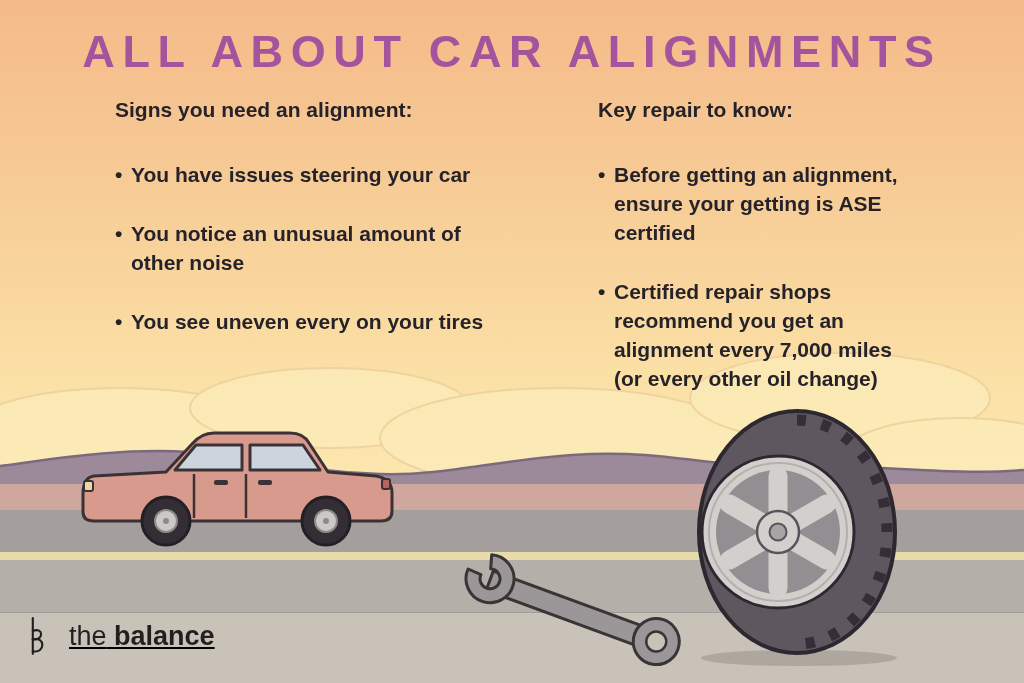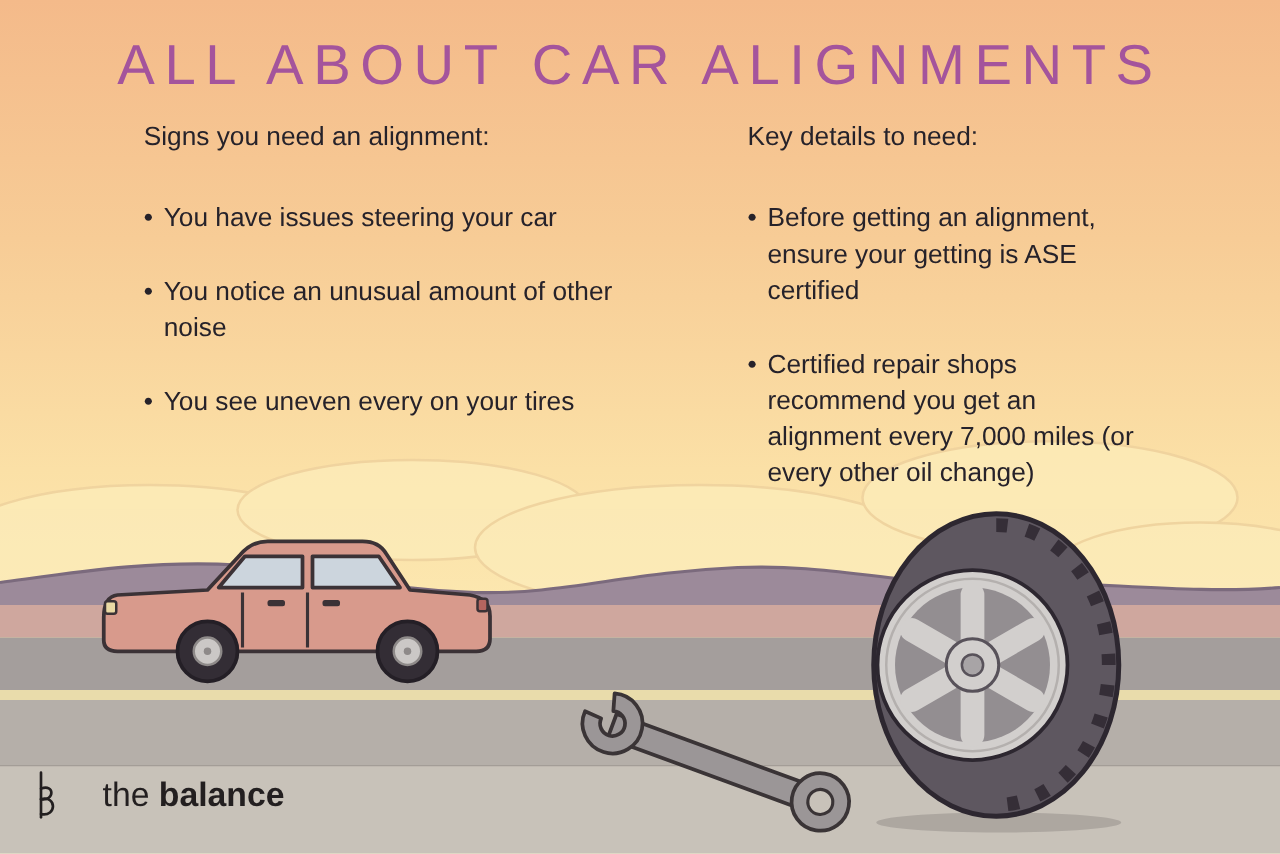--- a/index.html
+++ b/index.html
@@ -23,40 +23,40 @@
   .strip-pink{left:0;top:484px;width:1024px;height:26px;background:#cfa79e;z-index:3;}
   .road{left:0;top:510px;width:1024px;height:42px;background:#a49e9c;z-index:3;}
   .road-line{left:0;top:552px;width:1024px;height:8px;background:#e9dcab;z-index:3;}
   .curb-mid{left:0;top:560px;width:1024px;height:52px;background:#b5afa9;z-index:3;}
   .curb-low{left:0;top:612px;width:1024px;height:71px;background:#c8c2b9;border-top:1px solid #a39d97;z-index:3;}
 
   
   .title{
     left:0;top:26px;width:1024px;
     text-align:center;
-    font-size:45px;font-weight:400;
+    font-size:45px;font-weight:700;
     letter-spacing:0.17em;
     color:var(--title-color);
     z-index:6;
   }
-  .col{z-index:6;color:var(--text-color);font-weight:400;font-size:21px;line-height:29px;}
+  .col{z-index:6;color:var(--text-color);font-weight:700;font-size:21px;line-height:29px;}
   .col-left{left:115px;top:95px;width:380px;}
   .col-right{left:598px;top:95px;width:312px;}
   .col .heading{margin:0 0 36px 0;}
   .col ul{list-style:none;margin:0;padding:0;}
   .col li{position:relative;padding-left:16px;margin-bottom:30px;}
   .col li::before{content:"•";position:absolute;left:0;top:0;}
 
   
   .car{left:78px;top:418px;z-index:4;}
   .tire{left:694px;top:406px;z-index:5;}
   .wrench{left:452px;top:556px;width:240px;height:110px;transform:rotate(9deg);z-index:5;}
 
   
-  .logo{left:26px;top:612px;z-index:7;display:flex;align-items:center;gap:22px;}
+  .logo{left:26px;top:612px;z-index:7;display:flex;align-items:center;gap:9px;text-decoration:underline;}
   .logo-text{font-size:27px;color:#231f20;}
   .logo-text .thin{font-weight:400;}
   .logo-text .bold{font-weight:700;}
 </style>
 </head>
 <body>
 
 <div class="canvas">
 
   <svg class="abs clouds" viewBox="0 0 1024 210">
@@ -85,21 +85,21 @@
   <div class="abs col col-left">
     <p class="heading">Signs you need an alignment:</p>
     <ul>
       <li>You have issues steering your car</li>
       <li>You notice an unusual amount of other noise</li>
       <li>You see uneven every on your tires</li>
     </ul>
   </div>
 
   <div class="abs col col-right">
-    <p class="heading">Key details to need:</p>
+    <p class="heading">Key repair to know:</p>
     <ul>
       <li>Before getting an alignment, ensure your getting is ASE certified</li>
       <li>Certified repair shops recommend you get an alignment every 7,000 miles (or every other oil change)</li>
     </ul>
   </div>
 
   <svg class="abs car" width="320" height="132" viewBox="0 0 320 132">
     <path d="M16,58 C8,59 5,66 5,76 L5,94 C5,100 9,103 16,103 L303,103 C310,103 314,100 314,93 L314,75 C314,64 308,60 298,58 L250,54 L231,25 C227,18 220,15 212,15 L136,15 C127,15 120,19 114,26 L88,54 Z" fill="#d89a8c" stroke="#3b3236" stroke-width="3" stroke-linejoin="round"></path>
     <path d="M118,27 L97,52 L164,52 L164,27 Z" fill="#ccd5dd" stroke="#3b3236" stroke-width="3" stroke-linejoin="round"></path>
     <path d="M172,27 L172,52 L242,52 L225,27 Z" fill="#ccd5dd" stroke="#3b3236" stroke-width="3" stroke-linejoin="round"></path>

